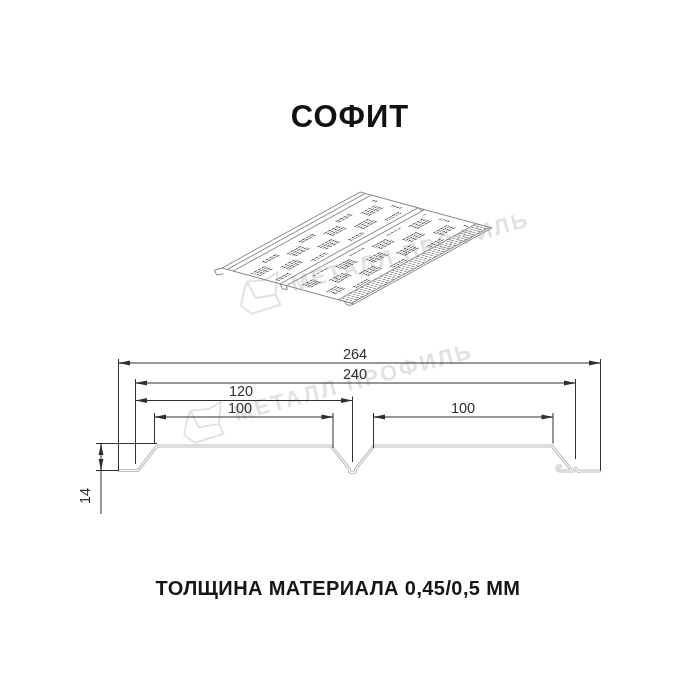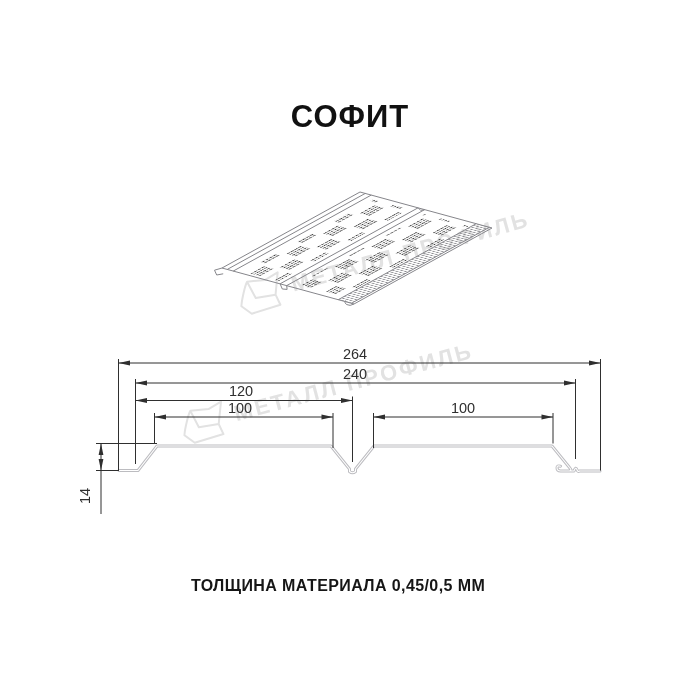--- a/index.html
+++ b/index.html
@@ -4,21 +4,21 @@
 <style>
   html,body{margin:0;padding:0;background:#ffffff;}
   .page{position:relative;width:700px;height:700px;background:#fff;overflow:hidden;
         font-family:"Liberation Sans","DejaVu Sans",sans-serif;}
   .abs{position:absolute;}
   .title{top:99px;left:0;width:700px;text-align:center;
          font-size:31px;font-weight:800;letter-spacing:1px;color:#111;}
   .subtitle{top:134px;left:0;width:700px;text-align:center;
          font-size:15px;font-weight:700;letter-spacing:3px;color:#111;}
   .footer-note{top:577px;left:0;width:676px;text-align:center;
-         font-size:16px;font-weight:600;letter-spacing:.4px;color:#161616;}
+         font-size:20px;font-weight:600;letter-spacing:.4px;color:#161616;}
   svg{position:absolute;top:0;left:0;}
   .dimtxt{font-size:14.5px;font-weight:400;}
   .wmtxt{font-size:22px;font-weight:600;letter-spacing:2.5px;}
 </style>
 </head>
 <body>
 
 <div class="page">
 
   <svg width="700" height="700" viewBox="0 0 700 700">

